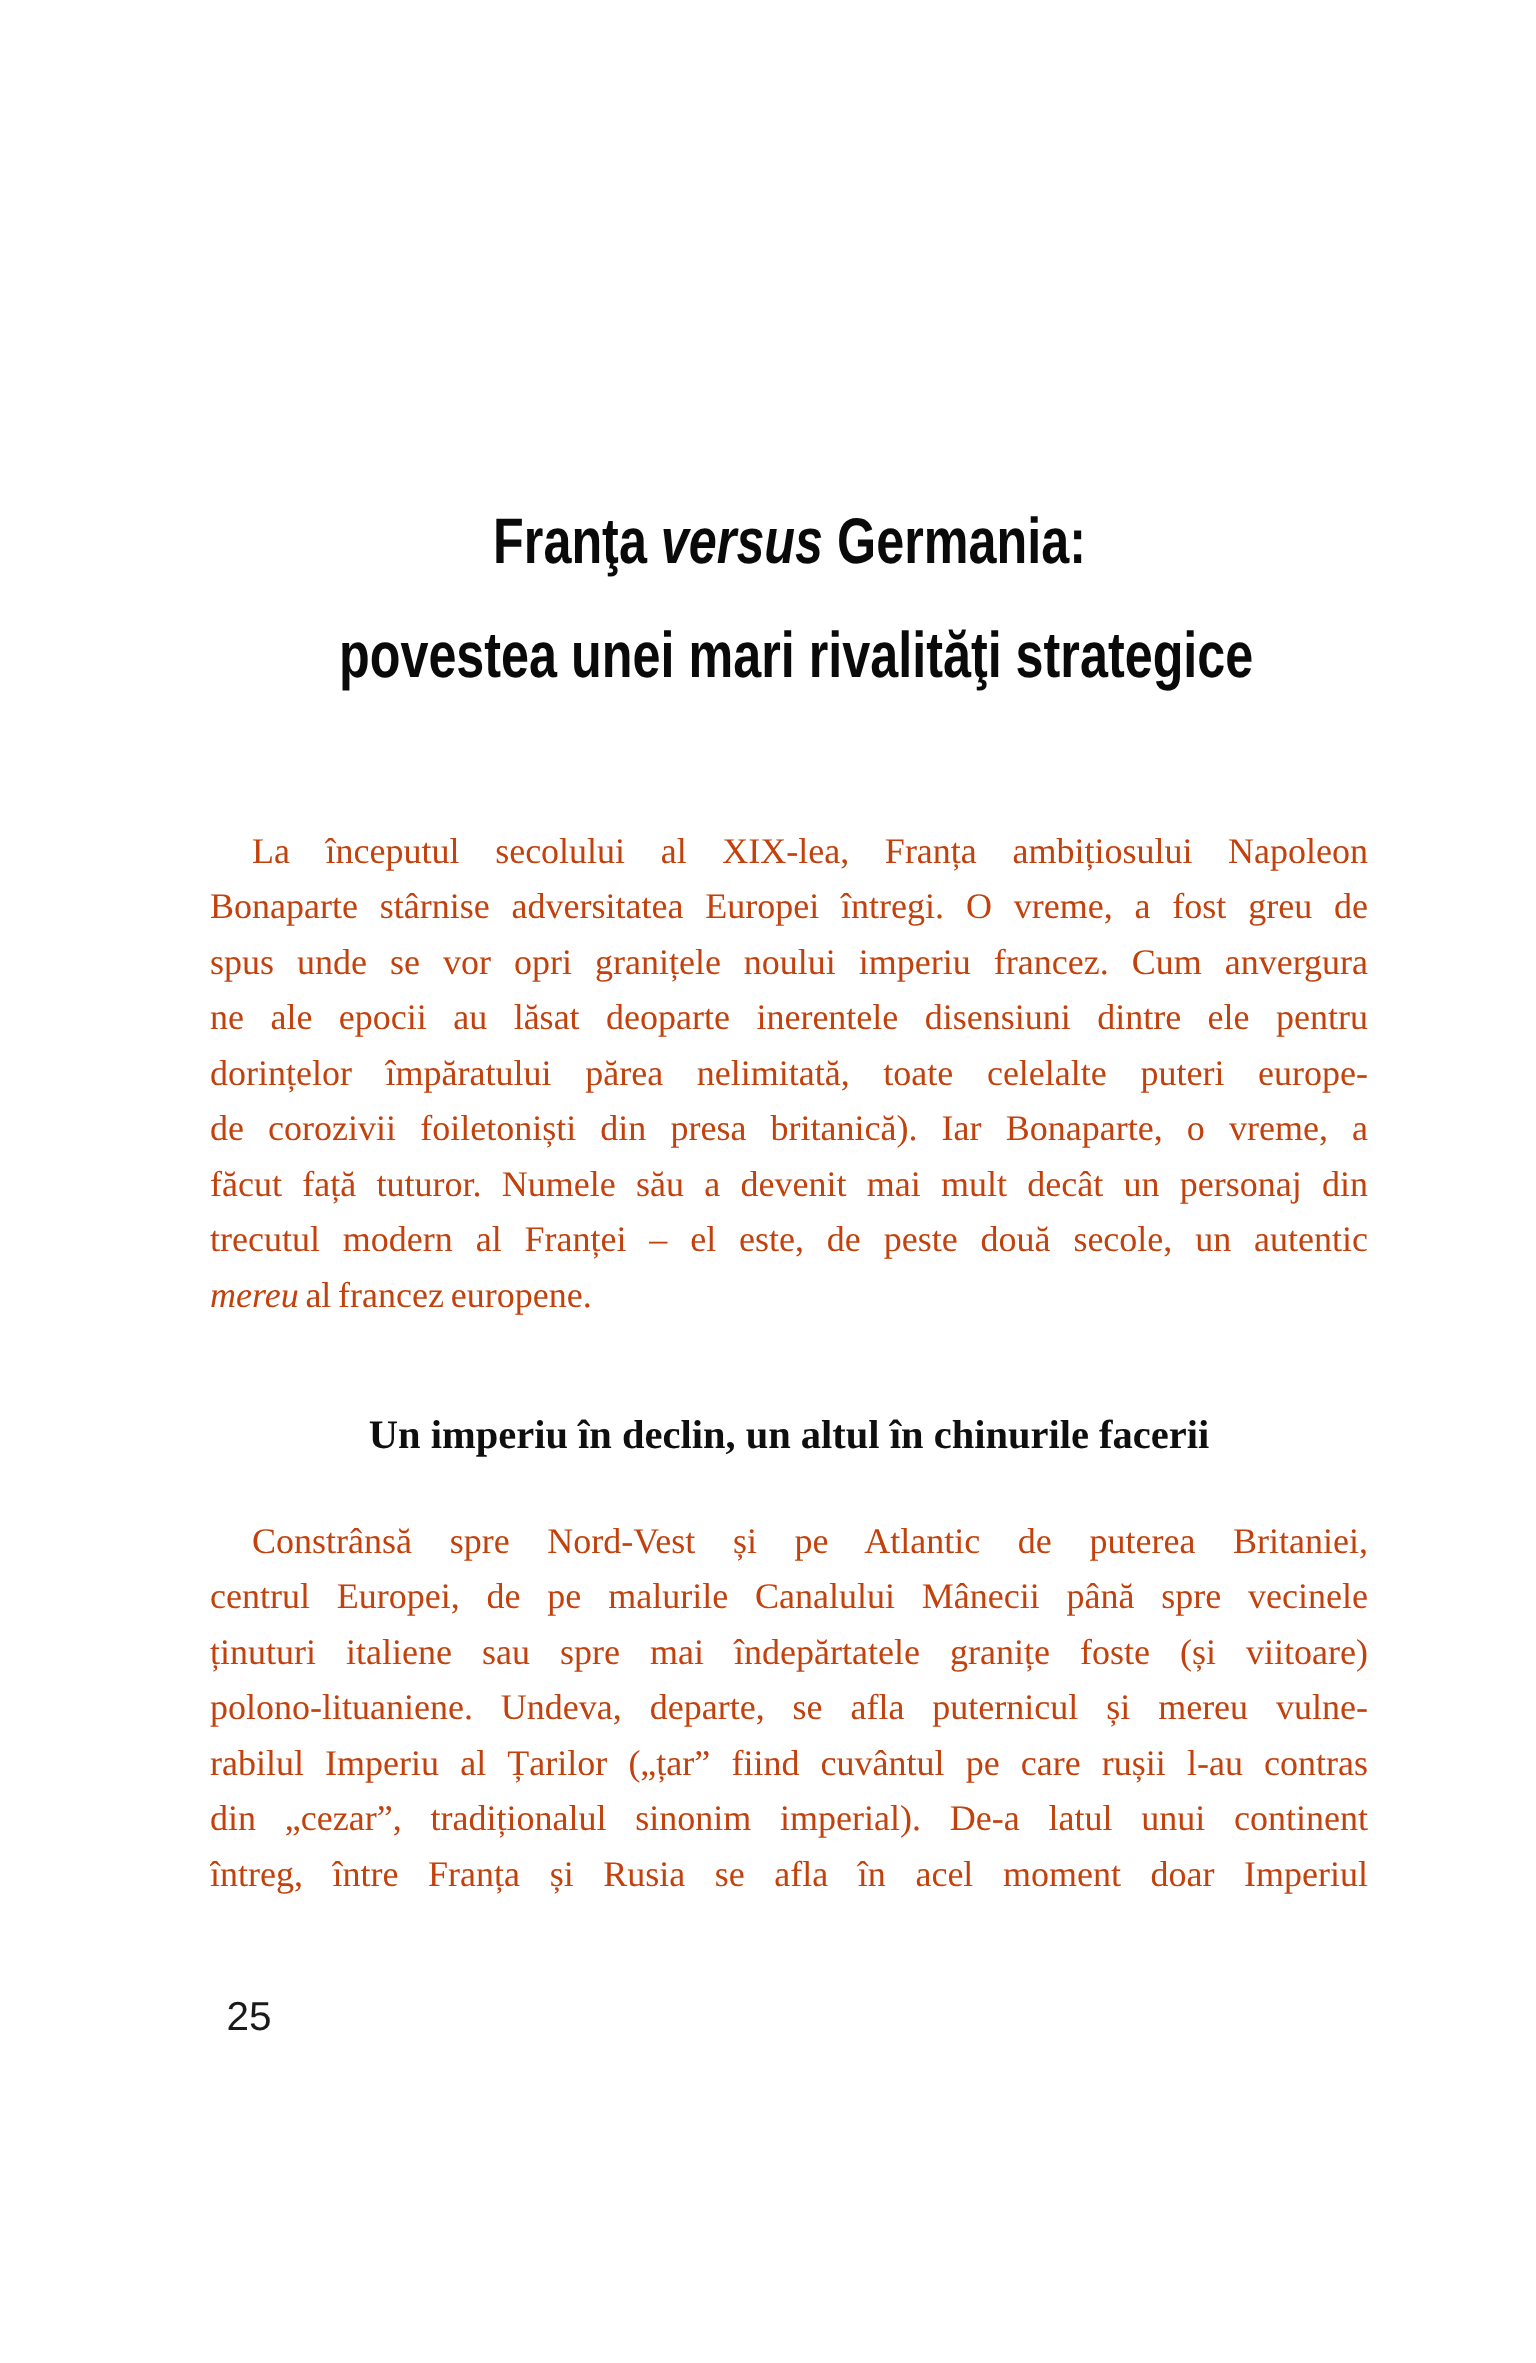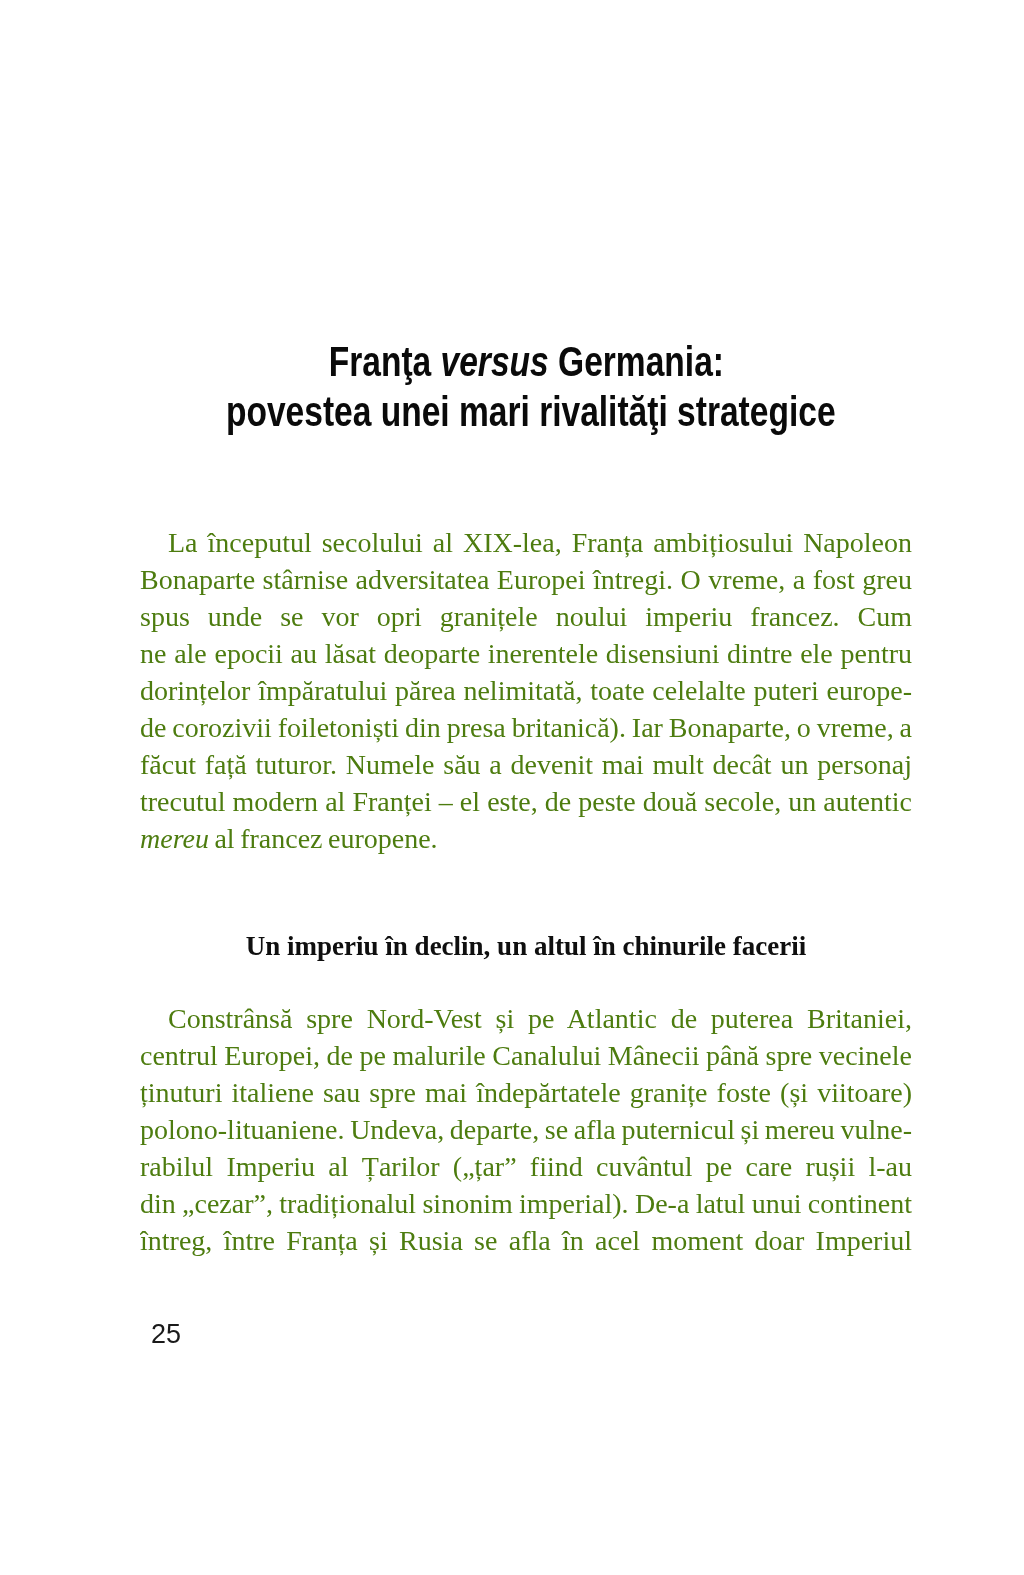--- a/index.html
+++ b/index.html
@@ -32,46 +32,46 @@
     font-weight: 700;
     font-size: 43px;
     line-height: 50px;
     white-space: nowrap;
   }
   .title-line .squeeze {
     display: inline-block;
     transform: scaleX(0.78);
     transform-origin: 50% 50%;
   }
-  .title-line2 { }
+  .title-line2 { margin-top: 26px; }
   .em { font-style: italic; }
   
   .para {
     font-family: "Liberation Serif", serif;
-    font-size: 28px;
-    color: #4d7c0f;
+    font-size: 24px;
+    color: #c2410c;
     word-spacing: -1.5px;
   }
   .p1 { margin-top: 88px; }
   .p2 { margin-top: 37px; }
   .para .line {
     height: 37px;
     line-height: 37px;
     text-align: justify;
     text-align-last: justify;
     overflow: hidden;
   }
   .para .line-indent { padding-left: 28px; }
   .para .line-last {
     text-align: left;
     text-align-last: auto;
   }
   
   .section-heading {
-    margin-top: 72px;
+    margin-top: 56px;
     font-family: "Liberation Serif", serif;
     font-weight: 700;
     font-size: 27px;
     line-height: 34px;
     text-align: center;
     color: #0f0f0f;
   }
   
   .page-number {
     margin-top: 58px;

